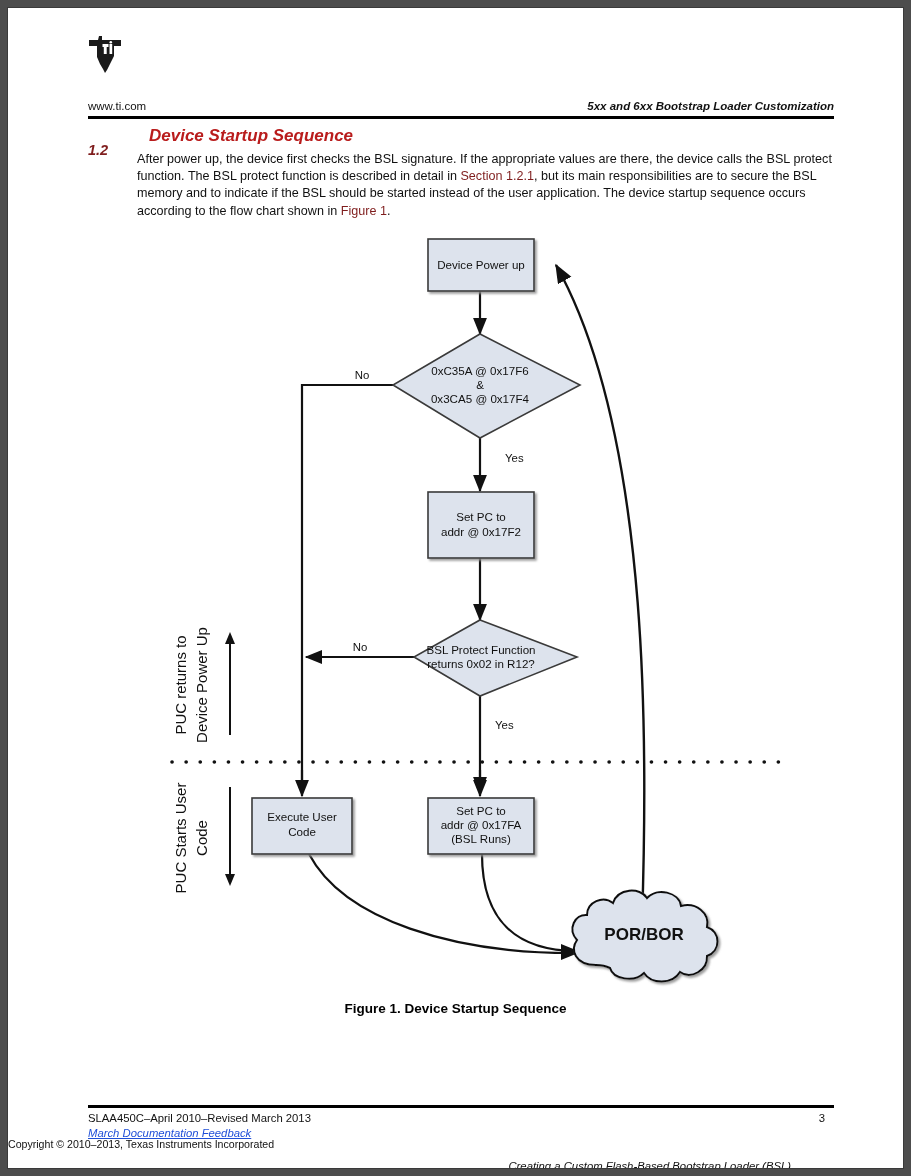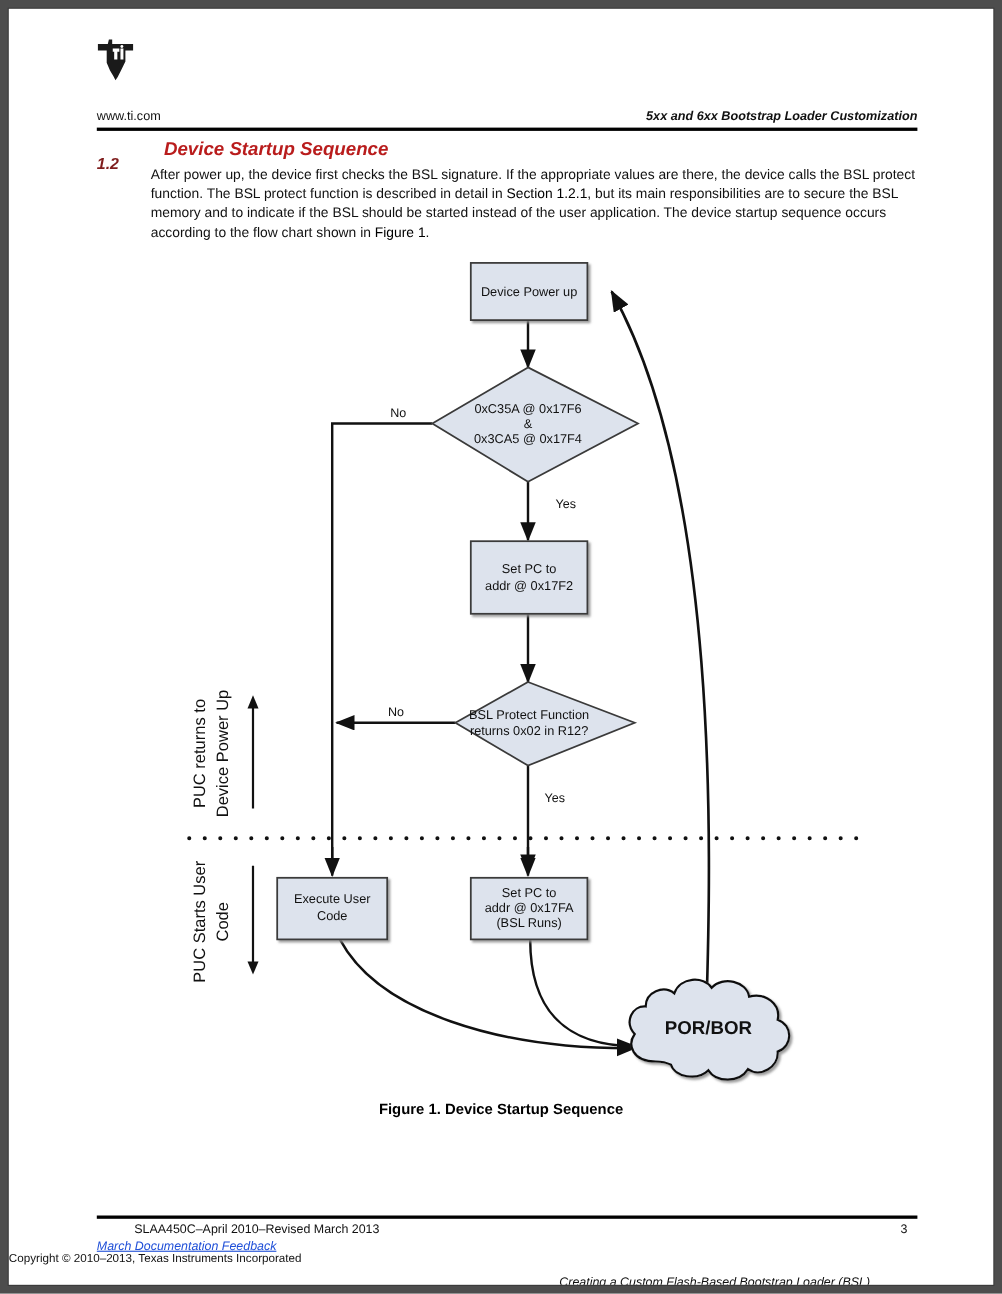--- a/index.html
+++ b/index.html
@@ -35,38 +35,38 @@
   .runhead .right{position:absolute;right:0;top:0;font-size:11.5px;font-style:italic;font-weight:bold;color:#111;}
   .rule-top{position:absolute;left:80px;top:108px;width:746px;height:2.5px;background:#000;}
 
   
   .sec-num{position:absolute;left:80px;top:134px;font-size:14.5px;font-weight:bold;font-style:italic;color:#7f1d1d;}
   .sec-title{position:absolute;left:141px;top:118px;font-size:17px;font-weight:bold;font-style:italic;color:#b91c1c;}
   .body-text{
     position:absolute;left:129px;top:143px;width:697px;
     font-size:12.6px;line-height:17.2px;color:#111;text-align:left;
   }
-  .lnk{color:#000000;}
+  .lnk{color:#7f1d1d;}
 
   
   .figure{position:absolute;left:16px;top:222px;width:895px;height:790px;text-decoration:underline;}
   svg.flow{position:absolute;left:0;top:0;}
   .fig-cap{
     position:absolute;left:0;top:993px;width:895px;text-align:center;
     font-size:13.5px;font-weight:bold;color:#000;
   }
 
   .nodetext{font-family:"Liberation Sans",sans-serif;font-size:11.6px;fill:#111;}
   .edgelabel{font-family:"Liberation Sans",sans-serif;font-size:11.4px;fill:#111;}
   .cloudtext{font-family:"Liberation Sans",sans-serif;font-size:17px;font-weight:bold;fill:#111;}
   .sidetext{font-family:"Liberation Sans",sans-serif;font-size:15px;fill:#111;}
 
   
   .rule-bot{position:absolute;left:80px;top:1097px;width:746px;height:2.5px;background:#000;}
-  .foot-left{position:absolute;left:80px;top:1104px;font-size:11.3px;color:#111;margin-left:34px;}
+  .foot-left{position:absolute;left:80px;top:1104px;font-size:11.3px;color:#111;}
   .foot-link{position:absolute;left:80px;top:1119px;font-size:11.3px;font-style:italic;color:#1f4fd8;text-decoration:underline;}
   .foot-center{position:absolute;right:112px;top:1104px;font-size:11.3px;font-style:italic;color:#111;margin-top:48px;}
   .foot-page{position:absolute;right:78px;top:1104px;font-size:11.3px;color:#111;}
   .foot-copy{position:absolute;left:0;top:1130px;width:895px;font-size:10.6px;color:#111;}
 </style>
 </head>
 <body>
 
 <div class="page">
 

